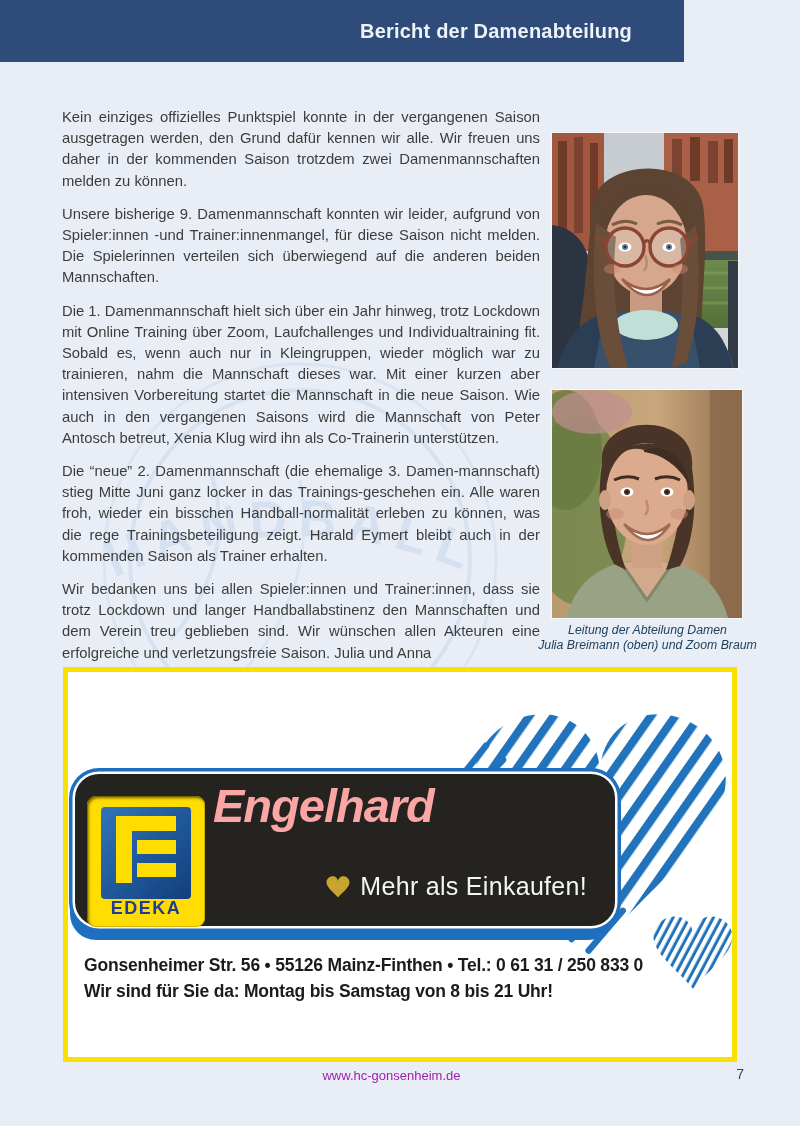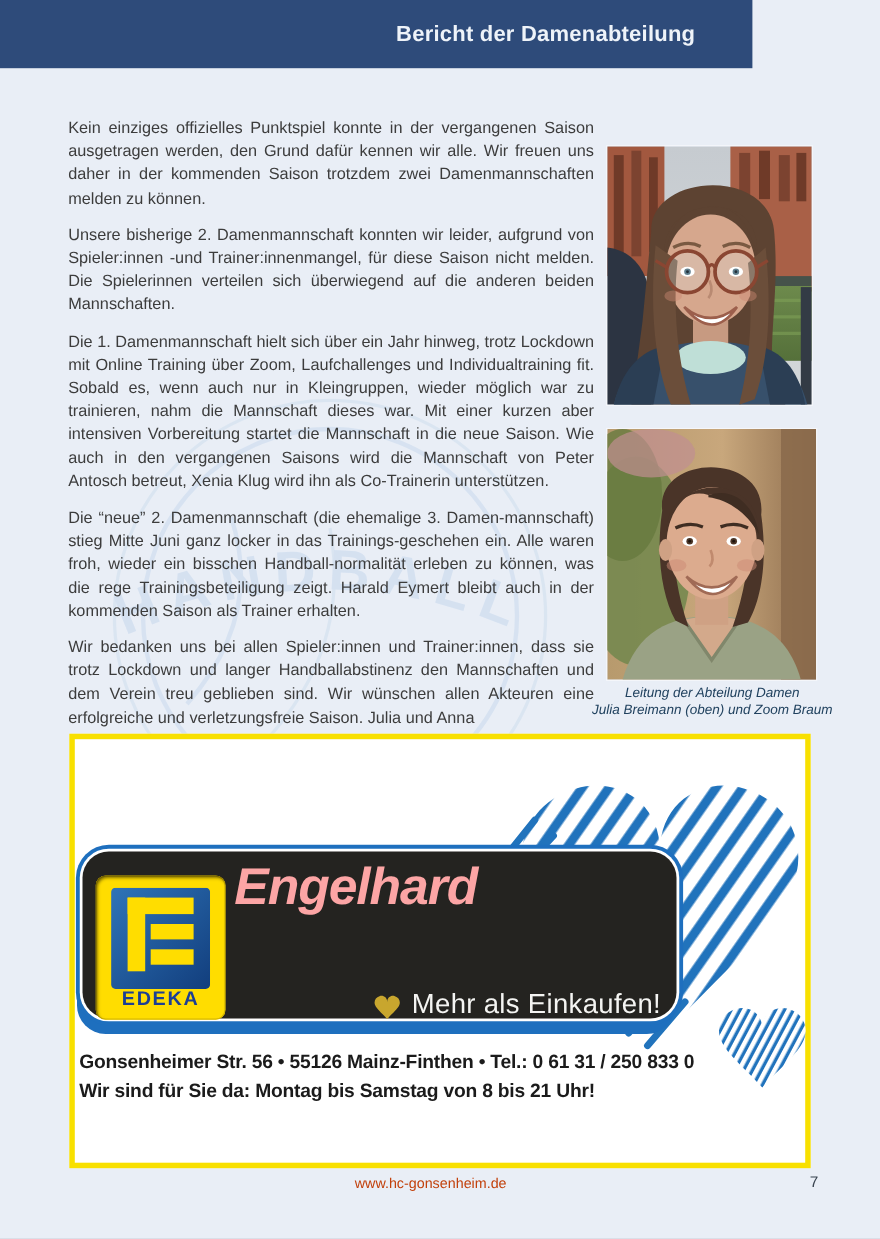--- a/index.html
+++ b/index.html
@@ -59,34 +59,34 @@
   .edeka-word {
     position:absolute; left:0; right:0; bottom:8px; text-align:center;
     color:#1c3f94; font-weight:bold; font-size:18px; letter-spacing:1.5px;
   }
   .brand-name {
     position:absolute; left:138px; right:6px; top:4px; text-align:left;
     color:#fca5a5; font-size:47px; font-weight:bold; font-style:italic;
     letter-spacing:-1px; white-space:nowrap;
   }
   .tagline-row {
-    position:absolute; right:14px; top:98px;
-    display:flex; align-items:flex-end; gap:9px;margin-top:27px;
+    position:absolute; right:28px; top:98px;
+    display:flex; align-items:center; gap:9px;
   }
   .gold-heart { width:26px; height:24px; display:block; }
   .tagline-text { color:#f4f4f2; font-size:25px; letter-spacing:.3px; white-space:nowrap; }
   .ad-address {
-    position:absolute; left:4px; top:280px; z-index:3;
+    position:absolute; left:16px; top:280px; z-index:3;
     color:#1b1b1b; font-weight:bold; font-size:17.5px; line-height:26px;
     letter-spacing:-.2px; white-space:nowrap;
   }
   
   .footer-url {
     position:absolute; left:0; width:783px; top:1068px; text-align:center;
-    color:#c2410c; font-size:13px;
+    color:#a21caf; font-size:13px;
   }
   .footer-page {
     position:absolute; right:56px; top:1066px;
     color:#3a4450; font-size:14px;
   }
 </style>
 </head>
 <body>
 
 <div class="page">
@@ -101,21 +101,21 @@
     <path d="M110,310 Q180,230 150,140" fill="none" stroke="#c6d8ed" stroke-width="4"></path>
     <path d="M180,345 Q260,260 240,150" fill="none" stroke="#cddded" stroke-width="3"></path>
     <path d="M30,260 Q240,150 455,265" id="wmArc" fill="none" stroke="none"></path>
     <text font-size="52" font-weight="bold" fill="#c2d5ec" letter-spacing="10">
       <textPath href="#wmArc" startOffset="6%">HANDBALL</textPath>
     </text>
   </svg>
 
   <div class="article">
     <p>Kein einziges offizielles Punktspiel konnte in der vergangenen Saison ausgetragen werden, den Grund dafür kennen wir alle. Wir freuen uns daher in der kommenden Saison trotzdem zwei Damenmannschaften melden zu können.</p>
-    <p>Unsere bisherige 2. Damenmannschaft konnten wir leider, aufgrund von Spieler:innen -und Trainer:innenmangel, für diese Saison nicht melden. Die Spielerinnen verteilen sich überwiegend auf die anderen beiden Mannschaften.</p>
+    <p>Unsere bisherige 9. Damenmannschaft konnten wir leider, aufgrund von Spieler:innen -und Trainer:innenmangel, für diese Saison nicht melden. Die Spielerinnen verteilen sich überwiegend auf die anderen beiden Mannschaften.</p>
     <p>Die 1. Damenmannschaft hielt sich über ein Jahr hinweg, trotz Lockdown mit Online Training über Zoom, Laufchallenges und Individualtraining fit. Sobald es, wenn auch nur in Kleingruppen, wieder möglich war zu trainieren, nahm die Mannschaft dieses war. Mit einer kurzen aber intensiven Vorbereitung startet die Mannschaft in die neue Saison. Wie auch in den vergangenen Saisons wird die Mannschaft von Peter Antosch betreut, Xenia Klug wird ihn als Co-Trainerin unterstützen.</p>
     <p>Die “neue” 2. Damenmannschaft (die ehemalige 3. Damen-mannschaft) stieg Mitte Juni ganz locker in das Trainings-geschehen ein. Alle waren froh, wieder ein bisschen Handball-normalität erleben zu können, was die rege Trainingsbeteiligung zeigt. Harald Eymert bleibt auch in der kommenden Saison als Trainer erhalten.</p>
     <p>Wir bedanken uns bei allen Spieler:innen und Trainer:innen, dass sie trotz Lockdown und langer Handballabstinenz den Mannschaften und dem Verein treu geblieben sind. Wir wünschen allen Akteuren eine erfolgreiche und verletzungsfreie Saison.  Julia und Anna</p>
   </div>
 
   <div class="photo photo1">
     <svg viewBox="0 0 186 235" preserveAspectRatio="none">
       <defs>
         <linearGradient id="skyg" x1="0" y1="0" x2="0" y2="1">
           <stop offset="0" stop-color="#c6cbd0"></stop>

